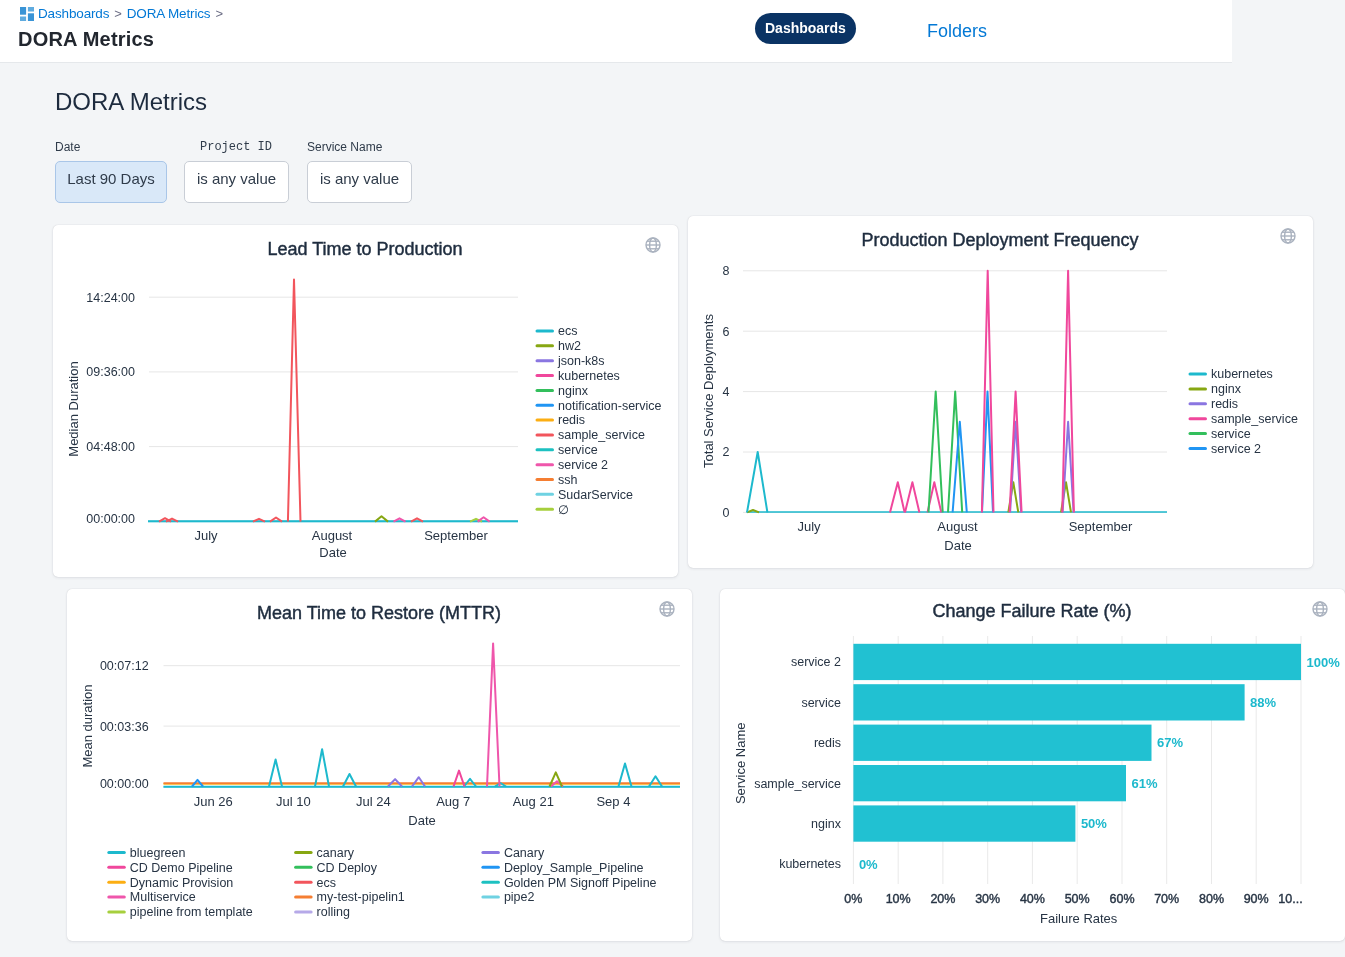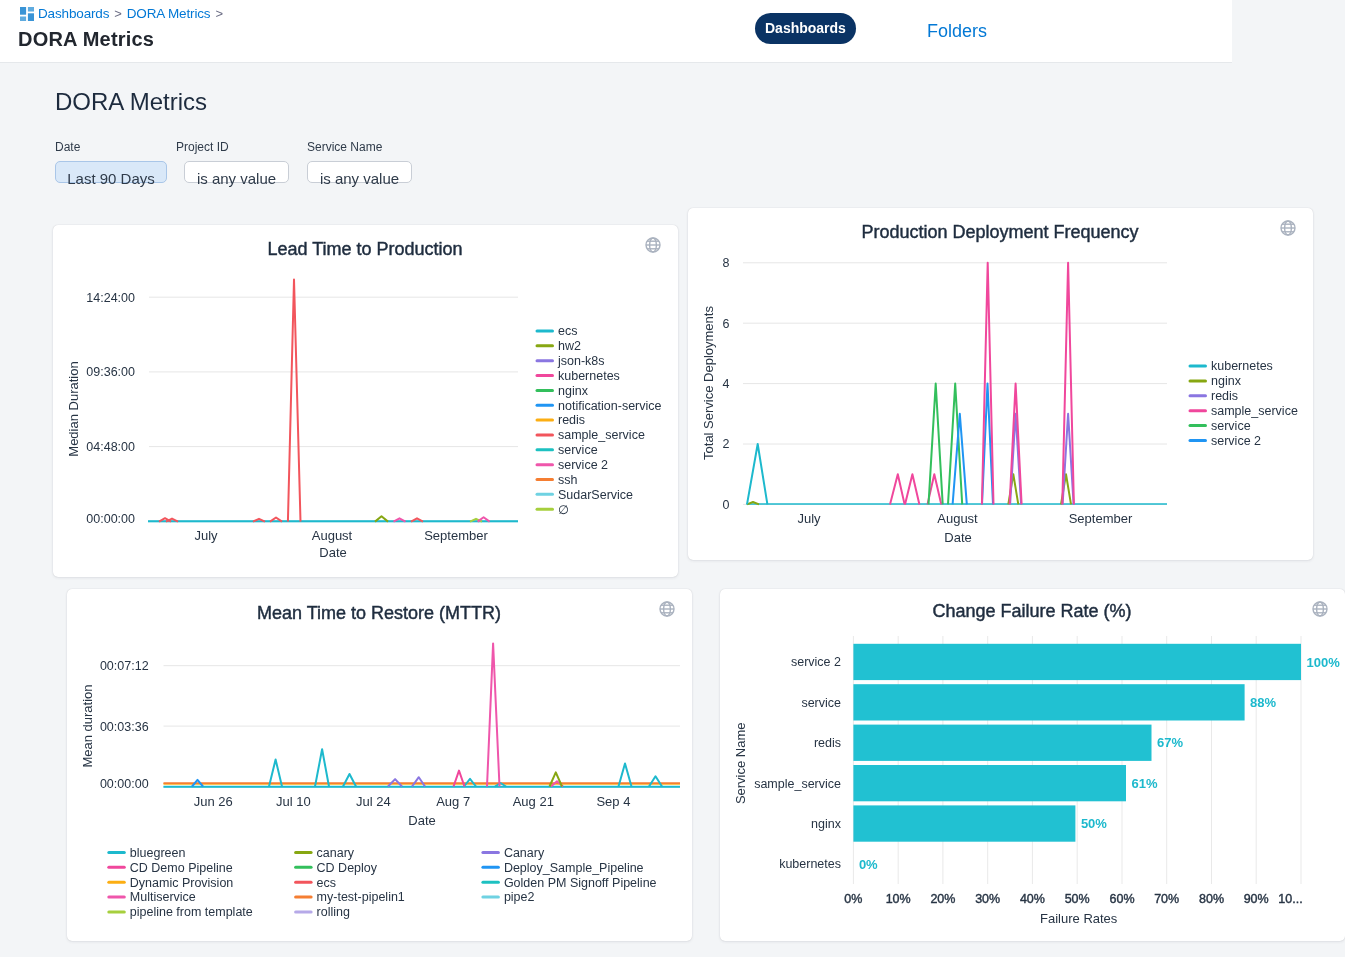--- a/index.html
+++ b/index.html
@@ -9,41 +9,41 @@
 .crumb { position:absolute; left:38px; top:6px; font-size:13.5px; color:#0278d5; letter-spacing:-0.15px; }
 .crumb .sep { color:#6b6d85; padding:0 5px; font-size:13px; }
 .hicon { position:absolute; left:20px; top:7px; }
 .htitle { position:absolute; left:18px; top:28px; font-size:20px; font-weight:bold; color:#22272f; letter-spacing:0.2px; }
 .pill { position:absolute; left:755px; top:13px; height:31px; line-height:31px;
   padding:0 10px; border-radius:15.5px; background:#0a3364; color:#fff;
   font-size:14px; font-weight:bold; }
 .folders { position:absolute; left:879px; top:21px; font-size:18px; color:#0278d5; font-weight:500;margin-left:48px;}
 .h2 { position:absolute; left:55px; top:88px; font-size:24px; color:#1d2b3e; }
 .flabel { position:absolute; top:140px; font-size:12px; color:#2f3b4a; }
-.fbtn { position:absolute; top:161px; height:22px; line-height:33px; text-align:center;
+.fbtn { position:absolute; top:161px; height:42px; line-height:33px; text-align:center;
   font-size:15px; color:#2f3b4a; border-radius:5px; }
 .card { position:absolute; width:625px; height:352px; background:#fff;
   border-radius:5px; box-shadow:0 1px 3px rgba(40,41,61,0.09), 0 0 1px rgba(40,41,61,0.2); }
 </style></head>
 <body>
 <div class="header">
   <svg class="hicon" width="14" height="14" viewBox="0 0 14 14" xmlns="http://www.w3.org/2000/svg">
     <rect x="0" y="0" width="6.1" height="7.7" fill="#3a94d6"></rect>
     <rect x="7.9" y="0" width="6.1" height="4.5" fill="#5fabdf"></rect>
     <rect x="0" y="9.5" width="6.1" height="4.5" fill="#5fabdf"></rect>
     <rect x="7.9" y="6.3" width="6.1" height="7.7" fill="#3a94d6"></rect>
   </svg>
   <div class="crumb">Dashboards<span class="sep">&gt;</span>DORA Metrics<span class="sep">&gt;</span></div>
   <div class="htitle">DORA Metrics</div>
   <div class="pill">Dashboards</div>
   <div class="folders">Folders</div>
 </div>
 <div class="h2">DORA Metrics</div>
 <div class="flabel" style="left:55px;">Date</div>
-<div class="flabel" style="left:176px;">Project ID</div>
+<div class="flabel" style="left:200px;font-family:Liberation Mono, monospace;">Project ID</div>
 <div class="flabel" style="left:307px;">Service Name</div>
 <div class="fbtn" style="left:55px; width:112px; background:#d9e8f8; border:1px solid #a9c6e8;">Last 90 Days</div>
 <div class="fbtn" style="left:184px; width:105px; background:#fff; border:1px solid #c9ced6;">is any value</div>
 <div class="fbtn" style="left:307px; width:105px; background:#fff; border:1px solid #c9ced6;">is any value</div>
 <div class="card" style="left:53px; top:225px;"><svg width="625" height="352" viewBox="0 0 625 352" xmlns="http://www.w3.org/2000/svg" font-family="&quot;Liberation Sans&quot;, sans-serif">
 <text x="312" y="30" font-size="18" fill="#1f2d3f" text-anchor="middle" font-weight="500" stroke="#1f2d3f" stroke-width="0.45">Lead Time to Production</text>
 <g stroke="#aab2bf" stroke-width="1.4" fill="none">
 <circle cx="600" cy="20" r="7.0"></circle>
 <ellipse cx="600" cy="20" rx="3.4" ry="7.0"></ellipse>
 <line x1="593.0" y1="20" x2="607.0" y2="20"></line>
@@ -95,21 +95,21 @@
       <text x="505" y="229.09999999999997" font-size="12.5" fill="#273444">service</text>
 <line x1="484" y1="239.64999999999995" x2="499.5" y2="239.64999999999995" stroke="#ef56ab" stroke-width="3" stroke-linecap="round"></line>
       <text x="505" y="243.94999999999996" font-size="12.5" fill="#273444">service 2</text>
 <line x1="484" y1="254.49999999999994" x2="499.5" y2="254.49999999999994" stroke="#f57e32" stroke-width="3" stroke-linecap="round"></line>
       <text x="505" y="258.79999999999995" font-size="12.5" fill="#273444">ssh</text>
 <line x1="484" y1="269.34999999999997" x2="499.5" y2="269.34999999999997" stroke="#6fd2e2" stroke-width="3" stroke-linecap="round"></line>
       <text x="505" y="273.65" font-size="12.5" fill="#273444">SudarService</text>
 <line x1="484" y1="284.2" x2="499.5" y2="284.2" stroke="#a6cf3d" stroke-width="3" stroke-linecap="round"></line>
       <text x="505" y="288.5" font-size="12.5" fill="#273444">∅</text>
 </svg></div>
-<div class="card" style="left:688px; top:208px;"><svg width="625" height="352" viewBox="0 0 625 352" xmlns="http://www.w3.org/2000/svg" font-family="&quot;Liberation Sans&quot;, sans-serif">
+<div class="card" style="left:688px; top:216px;"><svg width="625" height="352" viewBox="0 0 625 352" xmlns="http://www.w3.org/2000/svg" font-family="&quot;Liberation Sans&quot;, sans-serif">
 <text x="312" y="30" font-size="18" fill="#1f2d3f" text-anchor="middle" font-weight="500" stroke="#1f2d3f" stroke-width="0.45">Production Deployment Frequency</text>
 <g stroke="#aab2bf" stroke-width="1.4" fill="none">
 <circle cx="600" cy="20" r="7.0"></circle>
 <ellipse cx="600" cy="20" rx="3.4" ry="7.0"></ellipse>
 <line x1="593.0" y1="20" x2="607.0" y2="20"></line>
 <line x1="593.9" y1="16.2" x2="606.1" y2="16.2"></line>
 <line x1="593.9" y1="23.8" x2="606.1" y2="23.8"></line>
 </g>
 <line x1="55" y1="296.4" x2="479" y2="296.4" stroke="#e6e6e6" stroke-width="1"></line>
 <text x="41.5" y="300.79999999999995" font-size="12.5" fill="#273444" text-anchor="end">0</text>

